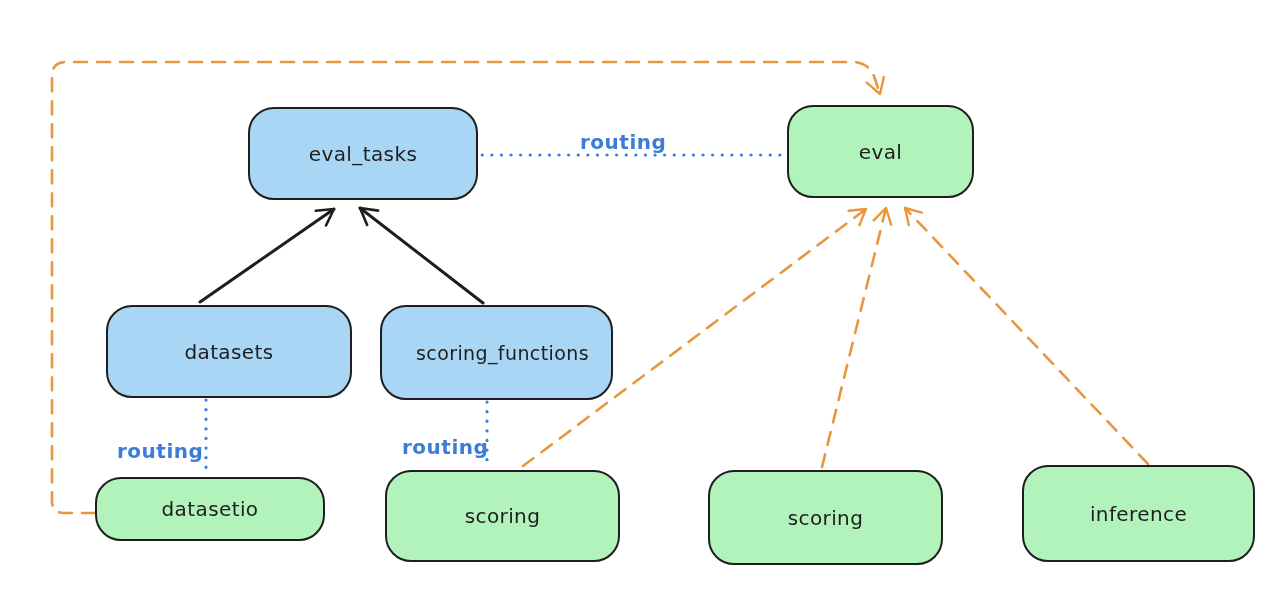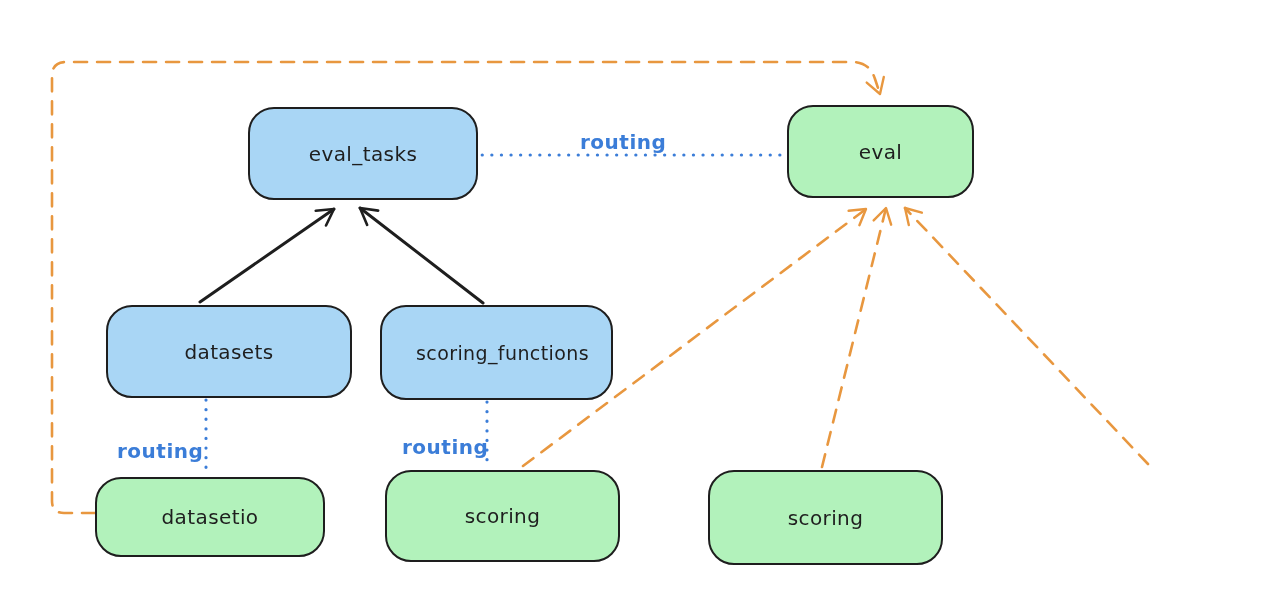--- a/index.html
+++ b/index.html
@@ -39,21 +39,21 @@
     font-weight:600;
     letter-spacing:.5px;
     z-index:3;
     margin-top:17px;
   }
   
   #n-eval_tasks       {left:232px; top:107px; width:230px; height:93px;margin-left:16px;}
   #n-eval             {left:787px; top:105px; width:187px; height:93px;}
   #n-datasets         {left:98px;  top:305px; width:246px; height:93px;margin-left:8px;}
   #n-scoring_functions{left:380px; top:305px; width:233px; height:95px; font-size:19px;padding-left:12px;}
-  #n-datasetio        {left:95px;  top:477px; width:230px; height:80px;}
+  #n-datasetio        {left:95px;  top:477px; width:230px; height:64px;}
   #n-scoring          {left:385px; top:470px; width:235px; height:92px;}
   #n-agents           {left:708px; top:470px; width:235px; height:95px;}
   #n-inference        {left:1022px;top:465px; width:233px; height:97px;}
   
   #lbl-routing-top    {left:580px; top:113px;}
   #lbl-routing-left   {left:117px; top:422px;}
   #lbl-routing-mid    {left:402px; top:418px;}
   svg line, svg path{fill:none;}
 </style>
 </head>
@@ -98,18 +98,21 @@
   </div>
   <div class="node node-green" id="n-datasetio">
     <span>datasetio</span>
   </div>
   <div class="node node-green" id="n-scoring">
     <span>scoring</span>
   </div>
   <div class="node node-green" id="n-agents">
     <span>scoring</span>
   </div>
+  <div class="node node-green" id="n-inference">
+    <span>inference</span>
+  </div>
 
   <div class="edge-label" id="lbl-routing-top">routing</div>
   <div class="edge-label" id="lbl-routing-left">routing</div>
   <div class="edge-label" id="lbl-routing-mid">routing</div>
 
 </div>
 
 </body></html>

